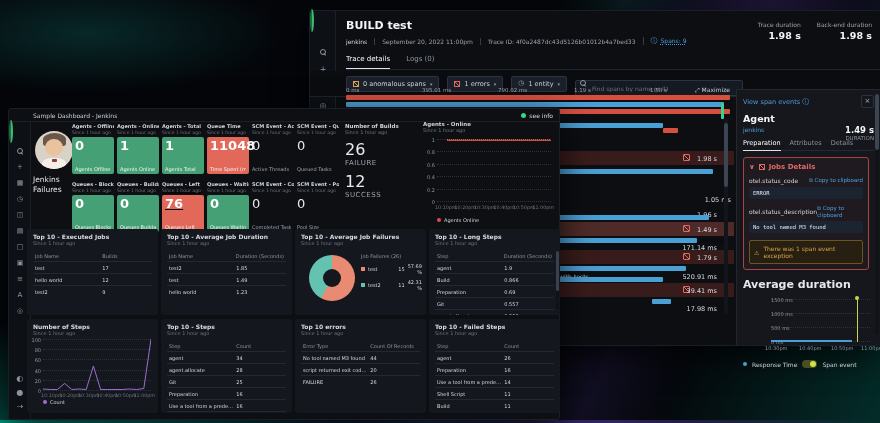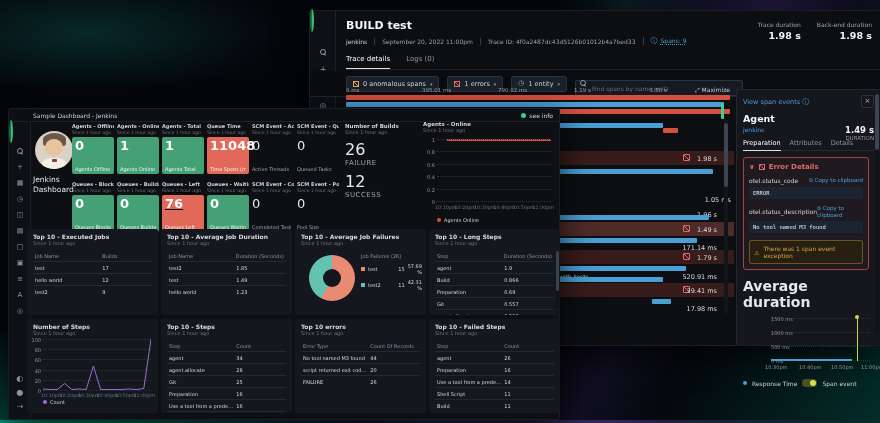--- a/index.html
+++ b/index.html
@@ -80,21 +80,21 @@
   .pdur{position:absolute;right:0;top:-14px;text-align:right;}
   .pdur .v{font-size:8.5px;font-weight:bold;color:#f3f4f6;}
   .pdur .l{font-size:5.5px;color:#8b95a1;}
   .errbox{margin-top:6px;border:1px solid #a94442;border-radius:3px;background:rgba(169,68,66,.07);padding:5px;width:126px;}
   .errbox .hd{display:flex;align-items:center;gap:4px;color:#e06a66;font-size:7px;font-weight:bold;}
   .kvrow{display:flex;justify-content:space-between;align-items:center;margin-top:6px;}
   .kvrow .k{font-size:6px;color:#cdd3da;}
   .copy{font-size:5.5px;color:#4e9fdf;}
   .valbox{margin-top:3px;background:#1c2432;border-radius:2px;padding:3px 4px;font-size:5.5px;color:#e5e7eb;font-family:"DejaVu Sans Mono",monospace;}
   .warnbox{margin-top:7px;background:#272012;border:1px solid #6b5620;border-radius:2px;padding:4px;font-size:6px;color:#d9a441;display:flex;gap:4px;align-items:center;}
-  .avgt{font-size:14px;font-weight:bold;color:#e5e7eb;margin-top:8px;}
+  .avgt{font-size:11px;font-weight:bold;color:#e5e7eb;margin-top:8px;}
   .avgchart{position:relative;height:56px;margin-top:4px;}
   .gl{position:absolute;left:28px;right:4px;border-top:1px dotted #2b323c;}
   .gll{position:absolute;left:0;font-size:5px;color:#8b95a1;transform:translateY(-3px);}
   .xt{position:absolute;font-size:5px;color:#8b95a1;top:50px;}
   .respline{position:absolute;left:28px;right:22px;top:45px;height:1.5px;background:#4a9fd4;}
   .vline{position:absolute;left:114px;top:3px;width:1px;height:44px;background:#c9d64b;}
   .vline:before{content:'';position:absolute;left:-2px;top:-2px;width:4px;height:4px;border-radius:50%;background:#c9d64b;}
   .plegend{display:flex;align-items:center;gap:5px;margin-top:9px;}
   .dot{width:4px;height:4px;border-radius:50%;display:inline-block;}
   .ltxt{font-size:6px;color:#cdd3da;}
@@ -294,21 +294,21 @@
         <span class="pdur">
           <div class="v">1.49 s</div>
           <div class="l">DURATION</div>
         </span>
       </div>
 
       <div class="errbox">
         <div class="hd">
           <span>∨</span>
           <span class="sqic red"></span>
-          <span>Error Details</span>
+          <span>Jobs Details</span>
         </div>
         <div class="kvrow">
           <span class="k">otel.status_code</span>
           <span class="copy">⧉ <span>Copy to clipboard</span></span>
         </div>
         <div class="valbox">ERROR</div>
         <div class="kvrow">
           <span class="k">otel.status_description</span>
           <span class="copy">⧉ <span>Copy to clipboard</span></span>
         </div>
@@ -386,21 +386,21 @@
           <span class="ic">→</span>
         </div>
     </div>
 
     <div class="avatar">
       <span class="hair"></span>
         <span class="face"></span>
         <span class="shirt"></span>
         <span class="tie"></span>
     </div>
-    <div class="jw-name">Jenkins Dashboard</div>
+    <div class="jw-name">Jenkins Failures</div>
 
     <div id="jw-cards">
         <div class="jcard green" style="left: 63px; top: 14px;">
           <div class="t">Agents - Offline</div>
           <div class="s">Since 1 hour ago</div>
           <div class="box" style="background: rgb(69, 161, 117);">
             <div class="num">0</div>
             <div class="lbl">Agents Offline</div>
           </div>
         </div>

